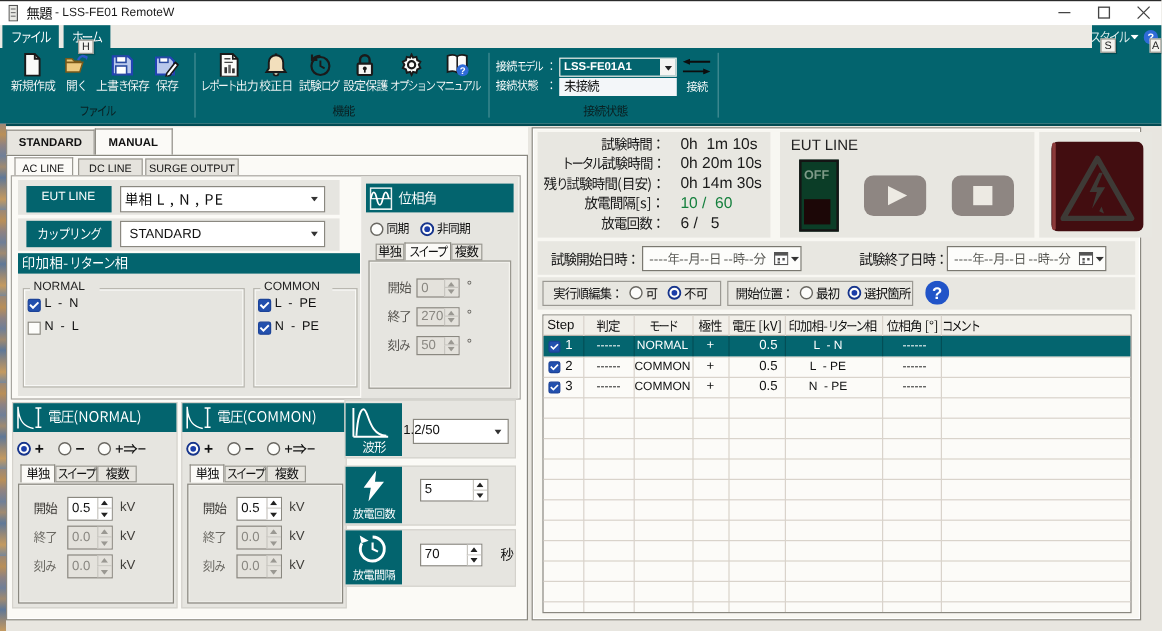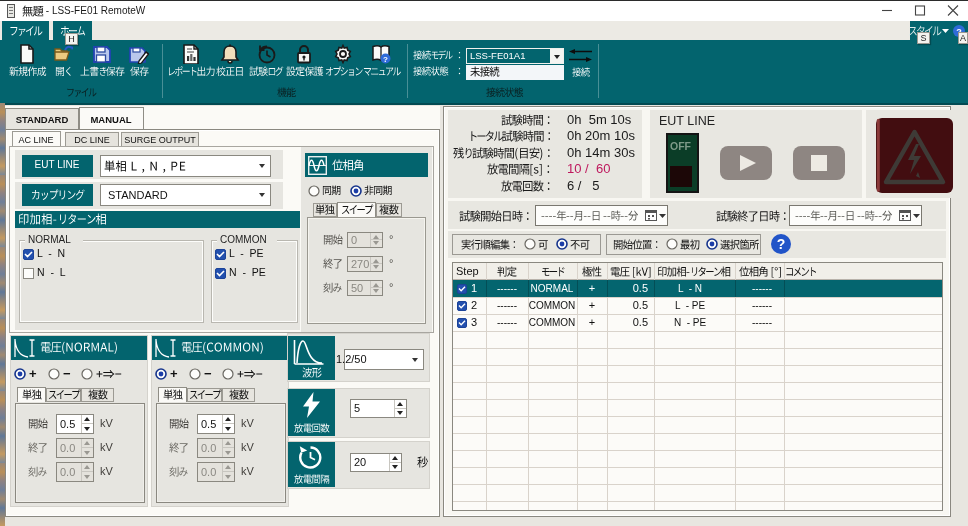--- a/index.html
+++ b/index.html
@@ -148,21 +148,21 @@
 <div style="position:absolute;left:455.0px;top:50px;line-height:0"><svg width="8" height="10" viewBox="0 0 8 10" style="overflow:visible">
       <path d="M4.5 3.4C4.9 3.4 5.2 3.1 5.2 2.6C5.2 2.2 4.9 1.9 4.5 1.9C4.1 1.9 3.8 2.2 3.8 2.6C3.8 3.1 4.1 3.4 4.5 3.4ZM4.5 8.3C4.9 8.3 5.2 8 5.2 7.5C5.2 7.1 4.9 6.8 4.5 6.8C4.1 6.8 3.8 7.1 3.8 7.5C3.8 8 4.1 8.3 4.5 8.3Z" fill="#ffffff"></path>
     </svg></div>
 <div style="position:absolute;left:413.0px;top:66px;line-height:0"><svg width="35" height="10" viewBox="0 0 35 10" style="overflow:visible">
       <path d="M1.7 0.4V2.4H0.4V3.1H1.7V5.3L0.3 5.7L0.4 6.5L1.7 6V8.7C1.7 8.8 1.6 8.9 1.5 8.9C1.4 8.9 1 8.9 0.6 8.9C0.7 9.1 0.8 9.4 0.8 9.6C1.4 9.6 1.8 9.6 2 9.5C2.3 9.3 2.4 9.1 2.4 8.7V5.8L3.2 5.5V6.1H4.6C4.3 6.7 4 7.3 3.8 7.8L4.4 8L4.6 7.7C5 7.8 5.4 8 5.8 8.2C5.1 8.6 4.2 8.8 3 9C3.1 9.1 3.2 9.4 3.2 9.6C4.7 9.4 5.7 9.1 6.5 8.5C7.2 8.9 7.9 9.2 8.4 9.6L8.8 9C8.4 8.7 7.7 8.3 7 8C7.4 7.5 7.7 6.9 7.8 6.1H9V5.5H5.6L6 4.5H9V3.8H7.3C7.5 3.4 7.7 2.7 7.9 2.2L7.6 2.1H8.7V1.5H6.5V0.4H5.8V1.5H3.5V2.1H4.8L4.4 2.2C4.6 2.7 4.7 3.4 4.8 3.8H3.1V4.5H5.3L4.9 5.5H3.4L3.3 4.8L2.4 5.1V3.1H3.3V2.4H2.4V0.4ZM5 2.1H7.2C7.1 2.6 6.8 3.3 6.7 3.8L6.9 3.8H5.2L5.4 3.7C5.4 3.3 5.2 2.7 5 2.1ZM5.3 6.1H7.1C7 6.8 6.7 7.3 6.3 7.7C5.8 7.5 5.3 7.3 4.8 7.1ZM15.7 5.5V8.6C15.7 9.3 15.8 9.5 16.4 9.5C16.5 9.5 17.1 9.5 17.2 9.5C17.7 9.5 17.9 9.2 17.9 7.9C17.8 7.9 17.5 7.8 17.4 7.7C17.3 8.7 17.3 8.9 17.1 8.9C17 8.9 16.6 8.9 16.5 8.9C16.3 8.9 16.3 8.9 16.3 8.6V5.5ZM13.9 5.6V6.2C13.9 7 13.7 8.2 12.1 9.1C12.2 9.2 12.4 9.5 12.6 9.6C14.4 8.6 14.6 7.2 14.6 6.2V5.6ZM11.6 6.2C11.8 6.8 12 7.6 12.1 8.1L12.6 7.9C12.5 7.4 12.3 6.7 12.1 6.1ZM9.6 6.1C9.5 7 9.4 7.9 9 8.5C9.2 8.6 9.5 8.7 9.6 8.8C9.9 8.1 10.1 7.2 10.2 6.2ZM13 2.9V3.5H17.4V2.9H15.5V2H17.7V1.3H15.5V0.4H14.8V1.3H12.7V2H14.8V2.9ZM9.1 4.8 9.1 5.5 10.6 5.4V9.6H11.3V5.4L12 5.3C12.1 5.5 12.2 5.8 12.2 6L12.7 5.7V6H13.3V4.8H17.1V6H17.7V4.2H12.7V5.5C12.6 5 12.2 4.2 11.8 3.6L11.3 3.8C11.5 4.1 11.6 4.4 11.8 4.7L10.4 4.8C11 3.9 11.8 2.8 12.3 1.8L11.7 1.5C11.4 2.1 11.1 2.7 10.7 3.4C10.5 3.2 10.4 2.9 10.2 2.7C10.5 2.2 10.9 1.3 11.3 0.7L10.6 0.4C10.4 1 10.1 1.7 9.8 2.3L9.5 2L9.1 2.5C9.6 2.9 10 3.5 10.3 4C10.1 4.3 9.9 4.5 9.7 4.8ZM24.6 1.1C25 1.6 25.5 2.4 25.7 2.8L26.2 2.5C26 2 25.5 1.3 25.1 0.7ZM18.1 2.1C18.5 2.7 19 3.4 19.2 3.9L19.8 3.5C19.6 3 19.1 2.3 18.6 1.7ZM23.1 0.4V2.8L23.1 3.4H20.9V4.1H23.1C22.9 5.7 22.4 7.6 20.7 9.1C20.9 9.2 21.1 9.4 21.2 9.6C22.7 8.3 23.3 6.8 23.6 5.4C24.1 7.2 25 8.7 26.2 9.6C26.3 9.4 26.6 9.1 26.7 9C25.3 8.1 24.4 6.3 23.9 4.1H26.5V3.4H23.8L23.8 2.8V0.4ZM17.9 6.9 18.3 7.5C18.8 7 19.4 6.5 19.9 5.9V9.6H20.6V0.4H19.9V5C19.2 5.7 18.4 6.4 17.9 6.9ZM29.3 7.4V8.6C29.3 9.3 29.5 9.5 30.5 9.5C30.7 9.5 32.2 9.5 32.4 9.5C33.1 9.5 33.3 9.3 33.4 8.2C33.2 8.2 33 8.1 32.8 8C32.8 8.8 32.7 8.9 32.3 8.9C32 8.9 30.8 8.9 30.5 8.9C30 8.9 29.9 8.8 29.9 8.6V7.4ZM33.2 7.6C33.9 8.1 34.6 8.8 34.9 9.4L35.4 9C35.1 8.4 34.4 7.7 33.7 7.2ZM28.1 7.3C27.9 8 27.4 8.7 26.8 9L27.3 9.4C28 9 28.4 8.3 28.7 7.6ZM27.4 3V6.9H28.1V5.6H30.1V6.2C30.1 6.3 30.1 6.3 30 6.3C29.9 6.3 29.5 6.3 29.1 6.3C29.2 6.5 29.3 6.7 29.3 6.9C29.9 6.9 30.2 6.9 30.4 6.8L30.1 7.1C30.6 7.4 31.3 7.8 31.6 8.2L32 7.7C31.7 7.4 31.1 7 30.5 6.7C30.7 6.6 30.8 6.5 30.8 6.2V3ZM30.1 3.5V4.1H28.1V3.5ZM28.1 4.6H30.1V5.1H28.1ZM34.2 0.7C33.8 1 33 1.3 32.2 1.5V0.5H31.5V2.6C31.5 3.3 31.8 3.5 32.6 3.5C32.8 3.5 34.1 3.5 34.3 3.5C35 3.5 35.2 3.3 35.2 2.3C35 2.2 34.8 2.1 34.6 2C34.6 2.8 34.5 2.9 34.2 2.9C33.9 2.9 32.9 2.9 32.7 2.9C32.3 2.9 32.2 2.8 32.2 2.6V2.1C33.1 1.9 34.1 1.6 34.8 1.2ZM34.3 4C33.8 4.3 33 4.6 32.2 4.9V3.7H31.5V6C31.5 6.7 31.8 6.9 32.7 6.9C32.8 6.9 34.1 6.9 34.3 6.9C35 6.9 35.2 6.7 35.3 5.7C35.1 5.6 34.8 5.5 34.7 5.4C34.7 6.2 34.6 6.3 34.2 6.3C34 6.3 32.9 6.3 32.7 6.3C32.3 6.3 32.2 6.2 32.2 6V5.4C33.1 5.2 34.1 4.9 34.9 4.5ZM26.9 1.9 26.9 2.5 30.5 2.3C30.6 2.5 30.7 2.6 30.8 2.8L31.3 2.5C31.1 2 30.5 1.3 30 0.9L29.5 1.2C29.7 1.3 29.9 1.5 30.1 1.8L28.3 1.8C28.6 1.4 28.9 1 29.1 0.6L28.4 0.4C28.2 0.8 27.9 1.4 27.6 1.8Z" fill="#ffffff"></path>
     </svg></div>
 <div style="position:absolute;left:455.0px;top:66px;line-height:0"><svg width="8" height="10" viewBox="0 0 8 10" style="overflow:visible">
       <path d="M4.5 3.4C4.9 3.4 5.2 3.1 5.2 2.6C5.2 2.2 4.9 1.9 4.5 1.9C4.1 1.9 3.8 2.2 3.8 2.6C3.8 3.1 4.1 3.4 4.5 3.4ZM4.5 8.3C4.9 8.3 5.2 8 5.2 7.5C5.2 7.1 4.9 6.8 4.5 6.8C4.1 6.8 3.8 7.1 3.8 7.5C3.8 8 4.1 8.3 4.5 8.3Z" fill="#ffffff"></path>
     </svg></div>
 <div style="position:absolute;left:466px;top:48px;width:98px;height:16px;background:#03646e;border:1px solid #f0f0ec"></div>
-<div style="position:absolute;top:50px;left:470px;font-family:'Liberation Sans',sans-serif;font-size:9.5px;font-weight:400;color:#fff;letter-spacing:0.0px;line-height:11.5px;white-space:pre">LSS-FE01A1</div>
+<div style="position:absolute;top:50px;left:470px;font-family:'Liberation Sans',sans-serif;font-size:9.5px;font-weight:700;color:#fff;letter-spacing:0.0px;line-height:11.5px;white-space:pre">LSS-FE01A1</div>
 <div style="position:absolute;left:550px;top:49px;width:13px;height:14px;background:#f5f5f2"></div>
 <svg style="position:absolute;left:554px;top:55px" width="6" height="4">
     <path d="M0 0l3 4 3-4z" fill="#222"></path>
   </svg>
 <div style="position:absolute;left:466px;top:65px;width:98px;height:15px;background:#f3f6f9"></div>
 <div style="position:absolute;left:470.0px;top:66px;line-height:0"><svg width="29" height="11" viewBox="0 0 29 11" style="overflow:visible">
       <path d="M4.7 0.5V2.2H1.4V3.1H4.7V5H0.6V5.8H4.3C3.4 7.2 1.8 8.6 0.4 9.3C0.5 9.4 0.8 9.7 0.9 9.9C2.3 9.2 3.7 7.9 4.7 6.4V10.6H5.6V6.4C6.6 7.9 8 9.2 9.4 10C9.6 9.7 9.8 9.4 10 9.2C8.5 8.6 7 7.2 6 5.8H9.7V5H5.6V3.1H9V2.2H5.6V0.5ZM11.5 0.5V2.7H10.1V3.4H11.5V5.8L10 6.3L10.1 7.1L11.5 6.6V9.6C11.5 9.7 11.5 9.8 11.4 9.8C11.2 9.8 10.8 9.8 10.3 9.8C10.4 10 10.5 10.3 10.6 10.5C11.2 10.6 11.7 10.5 11.9 10.4C12.2 10.3 12.3 10 12.3 9.5V6.4L13.2 6.1V6.7H14.7C14.4 7.4 14.1 8 13.9 8.5L14.6 8.8L14.7 8.5C15.1 8.6 15.6 8.8 16 9C15.3 9.4 14.3 9.7 12.9 9.9C13.1 10 13.2 10.3 13.2 10.5C14.8 10.3 16 10 16.8 9.3C17.6 9.7 18.4 10.2 18.9 10.6L19.4 9.9C18.9 9.6 18.1 9.2 17.4 8.8C17.8 8.2 18.1 7.6 18.3 6.7H19.6V6H15.9L16.3 4.9H19.6V4.2H17.7C17.9 3.7 18.2 3 18.4 2.4L18.1 2.3H19.3V1.6H16.8V0.4H16V1.6H13.5V2.3H15L14.5 2.4C14.7 3 14.9 3.7 14.9 4.2H13.1V4.9H15.5L15 6H13.4L13.3 5.3L12.3 5.6V3.4H13.3V2.7H12.3V0.5ZM15.2 2.3H17.6C17.4 2.9 17.2 3.7 17 4.1L17.2 4.2H15.4L15.7 4.1C15.6 3.7 15.4 2.9 15.2 2.3ZM15.5 6.7H17.5C17.4 7.4 17.1 8 16.6 8.5C16.1 8.2 15.5 8 15 7.9ZM26.9 6.1V9.5C26.9 10.3 27.1 10.5 27.7 10.5C27.9 10.5 28.4 10.5 28.6 10.5C29.2 10.5 29.3 10.1 29.4 8.7C29.2 8.7 28.9 8.6 28.8 8.4C28.7 9.6 28.7 9.8 28.5 9.8C28.4 9.8 27.9 9.8 27.8 9.8C27.6 9.8 27.6 9.7 27.6 9.5V6.1ZM25 6.1V6.8C25 7.7 24.8 9.1 22.9 10C23.1 10.2 23.4 10.4 23.5 10.6C25.5 9.5 25.7 7.9 25.7 6.8V6.1ZM22.4 6.9C22.7 7.5 22.9 8.3 22.9 8.9L23.5 8.7C23.5 8.2 23.3 7.3 23 6.7ZM20.3 6.7C20.2 7.7 20 8.7 19.6 9.3C19.8 9.4 20.1 9.6 20.2 9.7C20.5 9 20.8 7.9 20.9 6.8ZM24 3.2V3.9H28.8V3.2H26.8V2.2H29.2V1.5H26.8V0.4H26V1.5H23.6V2.2H26V3.2ZM19.6 5.3 19.7 6 21.4 5.9V10.6H22.1V5.9L22.9 5.8C23 6.1 23.1 6.3 23.1 6.5L23.7 6.3V6.6H24.3V5.3H28.5V6.6H29.2V4.6H23.7V6.1C23.5 5.5 23.1 4.6 22.7 4L22.1 4.2C22.3 4.5 22.5 4.8 22.6 5.1L21.1 5.2C21.8 4.3 22.6 3 23.2 2L22.5 1.7C22.3 2.3 21.9 3 21.4 3.7C21.3 3.5 21.1 3.2 20.9 3C21.3 2.4 21.7 1.5 22.1 0.7L21.4 0.4C21.2 1.1 20.8 1.9 20.5 2.5L20.1 2.2L19.7 2.7C20.2 3.2 20.7 3.8 21 4.3C20.8 4.7 20.6 5 20.4 5.3Z" fill="#111"></path>
     </svg></div>
 <svg style="position:absolute;left:569px;top:49px" width="23" height="13" viewBox="0 0 23 13">
     <path d="M23 2.5H3M20 10.5H0" fill="none" stroke="#0d0d0d" stroke-width="1.6"></path>
@@ -505,50 +505,50 @@
 <div style="position:absolute;left:288px;top:442px;width:47px;height:45px;background:#03646e"></div>
 <svg style="position:absolute;left:298px;top:445px" width="25" height="25" viewBox="0 0 25 25">
     <path d="M12.5 2.5a10 10 0 11-9 5.2" fill="none" stroke="#fff" stroke-width="2.4"></path>
     <path d="M1.8 1.2l1.4 6.6 6-2.2z" fill="#fff"></path>
     <path d="M12.5 7v5.5l4.5 2.2" fill="none" stroke="#fff" stroke-width="1.8"></path>
   </svg>
 <div style="position:absolute;left:293.9px;top:474px;line-height:0"><svg width="35" height="10" viewBox="0 0 35 10" style="overflow:visible">
       <path d="M2.1 0.4V2H0.4V2.7H1.5V4.8C1.5 6.2 1.4 7.8 0.2 9.1C0.4 9.2 0.6 9.4 0.8 9.6C2 8.2 2.2 6.5 2.2 4.8V4.8H3.5C3.4 7.6 3.4 8.5 3.2 8.8C3.1 8.9 3 8.9 2.9 8.9C2.8 8.9 2.4 8.9 2 8.9C2.1 9.1 2.2 9.4 2.2 9.6C2.6 9.6 3 9.6 3.2 9.6C3.5 9.5 3.6 9.4 3.8 9.2C4 8.9 4.1 7.7 4.2 4.4C4.2 4.3 4.2 4.1 4.2 4.1H2.2V2.7H4.6V2H2.8V0.4ZM5.8 3H7.6C7.4 4.3 7.2 5.3 6.7 6.2C6.3 5.3 6 4.3 5.8 3.1ZM5.7 0.4C5.4 2.1 4.9 3.8 4.2 4.9C4.4 5 4.7 5.2 4.8 5.3C5 5 5.2 4.6 5.4 4.2C5.6 5.2 5.9 6.2 6.3 7C5.7 7.8 5 8.5 3.9 9C4.1 9.1 4.3 9.5 4.4 9.6C5.3 9.1 6.1 8.5 6.7 7.7C7.2 8.5 7.8 9.1 8.6 9.6C8.7 9.4 8.9 9.1 9.1 8.9C8.3 8.5 7.6 7.9 7.1 7C7.7 5.9 8.1 4.6 8.3 3H9V2.3H6C6.2 1.7 6.3 1.1 6.4 0.5ZM10.7 3.1V3.6H12.6V3.1ZM10.5 4.1V4.6H12.6V4.1ZM14.3 4.1V4.6H16.6V4.1ZM14.3 3.1V3.6H16.3V3.1ZM16 7V7.6H13.8V7ZM16 6.5H13.8V5.8H16ZM13.1 7V7.6H11V7ZM13.1 6.5H11V5.8H13.1ZM10.3 5.2V8.7H11V8.2H13.1V8.5C13.1 9.3 13.4 9.5 14.4 9.5C14.7 9.5 16.4 9.5 16.6 9.5C17.5 9.5 17.7 9.2 17.8 8C17.7 7.9 17.4 7.8 17.2 7.7C17.2 8.7 17.1 8.9 16.6 8.9C16.2 8.9 14.8 8.9 14.5 8.9C13.9 8.9 13.8 8.8 13.8 8.5V8.2H16.7V5.2ZM9.5 2V4H10.2V2.6H13.1V4.9H13.8V2.6H16.8V4H17.5V2H13.8V1.4H16.9V0.8H10.1V1.4H13.1V2ZM23.4 7.1V8.1H21.2V7.1ZM23.4 6.5H21.2V5.6H23.4ZM20.5 5V9.2H21.2V8.7H24V5ZM21.2 2.8V3.7H19.2V2.8ZM21.2 2.3H19.2V1.4H21.2ZM25.5 2.8V3.7H23.4V2.8ZM25.5 2.3H23.4V1.4H25.5ZM25.9 0.8H22.7V4.3H25.5V8.6C25.5 8.8 25.4 8.8 25.3 8.8C25.1 8.8 24.5 8.9 24 8.8C24.1 9 24.2 9.4 24.2 9.6C25 9.6 25.5 9.6 25.8 9.5C26.1 9.3 26.2 9.1 26.2 8.6V0.8ZM18.4 0.8V9.6H19.2V4.3H21.9V0.8ZM31.2 2.7H33.9V3.7H31.2ZM30.6 2.1V4.3H34.6V2.1ZM30 0.9V1.6H35.2V0.9ZM31.2 7.3V7.8H32.2V9.4H32.8V7.8H34V7.3ZM34.5 5.4V6.3L34.5 6.2C34.5 6.3 34.4 6.3 34.3 6.3C34.2 6.3 33.7 6.3 33.6 6.3C33.4 6.3 33.3 6.3 33.3 6.1V5.4ZM30 4.8V9.6H30.6V5.4H31.7C31.6 6.1 31.3 6.4 30.6 6.7C30.7 6.7 30.9 6.9 30.9 7.1C31.8 6.8 32.1 6.3 32.2 5.4H32.9V6.1C32.9 6.6 33 6.8 33.5 6.8C33.6 6.8 34.3 6.8 34.4 6.8L34.5 6.8V8.8C34.5 8.9 34.5 9 34.4 9C34.3 9 34 9 33.6 9C33.7 9.1 33.8 9.4 33.8 9.6C34.3 9.6 34.7 9.6 34.9 9.5C35.1 9.4 35.2 9.2 35.2 8.8V4.8ZM27.2 0.8V9.6H27.8V1.5H28.9C28.7 2.2 28.5 3.1 28.2 3.8C28.9 4.6 29 5.3 29 5.8C29 6.1 29 6.4 28.8 6.5C28.8 6.6 28.7 6.6 28.6 6.6C28.4 6.6 28.3 6.6 28.1 6.6C28.2 6.8 28.2 7.1 28.2 7.3C28.4 7.3 28.6 7.3 28.8 7.2C29 7.2 29.1 7.2 29.3 7.1C29.5 6.9 29.6 6.4 29.6 5.9C29.6 5.3 29.5 4.6 28.8 3.8C29.1 2.9 29.5 1.9 29.7 1.1L29.3 0.8L29.2 0.8Z" fill="#fff"></path>
     </svg></div>
 <div style="position:absolute;left:350px;top:453px;width:52px;height:19px;background:#fff;border:1px solid #8a8880"></div>
-<div style="position:absolute;top:456.0px;left:354px;font-family:'Liberation Sans',sans-serif;font-size:11px;font-weight:400;color:#111;letter-spacing:0.0px;line-height:13px;white-space:pre">20</div>
+<div style="position:absolute;top:456.0px;left:354px;font-family:'Liberation Sans',sans-serif;font-size:11px;font-weight:400;color:#111;letter-spacing:0.0px;line-height:13px;white-space:pre">70</div>
 <div style="position:absolute;left:389px;top:454px;width:12px;height:8.5px;background:#fff;border-left:1px solid #c8c6c0;border-bottom:1px solid #c8c6c0"></div>
 <div style="position:absolute;left:389px;top:462.5px;width:12px;height:8.5px;background:#fff;border-left:1px solid #c8c6c0"></div>
 <svg style="position:absolute;left:392px;top:456px" width="6" height="4">
     <path d="M0 4l3-4 3 4z" fill="#222"></path>
   </svg>
 <svg style="position:absolute;left:392px;top:465px" width="6" height="4">
     <path d="M0 0l3 4 3-4z" fill="#222"></path>
   </svg>
 <div style="position:absolute;left:417.0px;top:456px;line-height:0"><svg width="11" height="12" viewBox="0 0 11 12" style="overflow:visible">
       <path d="M7.3 0.5V6.8C7.3 7 7.3 7 7.1 7C7 7 6.5 7 6 7C6.1 7.2 6.2 7.6 6.3 7.9C7 7.9 7.5 7.8 7.8 7.7C8.1 7.5 8.2 7.3 8.2 6.8V0.5ZM5.7 2.5C5.4 3.8 5 5.2 4.4 6C4.6 6.1 5 6.3 5.1 6.5C5.7 5.5 6.2 4.1 6.5 2.6ZM8.9 2.7C9.5 3.8 10 5.2 10.2 6.2L10.9 5.9C10.7 4.9 10.2 3.5 9.6 2.4ZM9.4 6.4C8.7 8.8 7.2 10.1 4.4 10.7C4.6 10.9 4.8 11.2 4.9 11.5C7.8 10.8 9.5 9.3 10.2 6.6ZM4.1 0.6C3.2 1.1 1.7 1.4 0.5 1.6C0.6 1.8 0.7 2.1 0.7 2.3C1.3 2.2 1.8 2.1 2.4 2V3.9H0.6V4.7H2.3C1.8 6.1 1 7.6 0.3 8.5C0.5 8.7 0.7 9.1 0.8 9.3C1.3 8.6 1.9 7.4 2.4 6.2V11.5H3.2V6.3C3.6 6.8 4.1 7.5 4.3 7.8L4.8 7.1C4.5 6.8 3.6 5.7 3.2 5.4V4.7H4.6V3.9H3.2V1.8C3.8 1.7 4.3 1.5 4.7 1.3Z" fill="#111"></path>
     </svg></div>
 <div style="position:absolute;left:443px;top:106px;width:508px;height:411px;background:#f8f7f2;border:1px solid #8a8880;box-shadow:inset 1px 1px 0 #fff,inset -1px -1px 0 #fff"></div>
 <div style="position:absolute;left:448px;top:110px;width:194px;height:88px;background:#e8e7e1"></div>
 <div style="position:absolute;left:501.2px;top:113.5px;line-height:0"><svg width="52" height="12" viewBox="0 0 52 12" style="overflow:visible">
       <path d="M9.1 0.9C9.5 1.4 10 2 10.2 2.5L10.9 2.1C10.6 1.7 10.1 1 9.7 0.6ZM0.9 4.1V4.8H4.2V4.1ZM1 0.9V1.6H4.1V0.9ZM0.9 5.7V6.4H4.2V5.7ZM0.4 2.5V3.2H4.4V2.5ZM4.7 5.4V6.2H5.9V9.6L4.5 9.9L4.7 10.7C5.7 10.5 6.9 10.2 8.2 9.9L8.1 9.1L6.7 9.4V6.2H7.8V5.4ZM8.1 0.5 8.2 2.9H4.6V3.7H8.2C8.3 8.5 8.6 11.5 10 11.5C10.4 11.5 10.8 11.1 11 9.3C10.9 9.3 10.5 9 10.4 8.8C10.3 9.8 10.2 10.4 10 10.4C9.4 10.4 9 7.7 9 3.7H10.7V2.9H9V0.5ZM0.9 7.3V11.4H1.6V10.8H4.2V7.3ZM1.6 8.1H3.4V10.1H1.6ZM18.4 1.3C19.1 2.4 20.1 3.5 21.2 4.2C21.3 3.9 21.5 3.6 21.6 3.4C20.6 2.8 19.5 1.7 18.8 0.5H18C17.5 1.6 16.4 2.9 15.3 3.6C15.5 3.7 15.7 4.1 15.8 4.3C16.9 3.5 17.9 2.3 18.4 1.3ZM13.1 8C13.3 8.6 13.5 9.4 13.5 9.9L14 9.8C13.9 9.3 13.7 8.5 13.5 7.9ZM12.3 8.1C12.4 8.8 12.4 9.7 12.4 10.3L12.9 10.2C12.9 9.6 12.8 8.7 12.7 8ZM11.5 7.9C11.4 8.9 11.3 10 10.9 10.6L11.4 10.9C11.8 10.2 11.9 9.1 12 8ZM16.7 5.9H18.1V6.3C18.1 6.7 18.1 7.1 18 7.5H16.7ZM18.9 5.9H20.3V7.5H18.8C18.9 7.1 18.9 6.7 18.9 6.3ZM16.7 3.5V4.2H18.1V5.2H16V8.2H17.9C17.6 9.2 16.9 10.1 15.4 10.9C15.5 11 15.8 11.3 15.9 11.5C17.5 10.7 18.2 9.7 18.6 8.6C19.1 9.9 19.9 10.9 21 11.5C21.1 11.3 21.3 11 21.5 10.8C20.4 10.3 19.6 9.4 19.2 8.2H21V5.2H18.9V4.2H20.2V3.5ZM13.4 3.5V4.6H12.3V3.5ZM11.6 1V7.2H14.9C14.9 7.9 14.9 8.6 14.8 9.1C14.7 8.7 14.5 8.1 14.2 7.6L13.8 7.8C14.1 8.3 14.3 8.9 14.4 9.4L14.8 9.2C14.7 10.1 14.7 10.5 14.6 10.7C14.5 10.8 14.4 10.8 14.2 10.8C14.1 10.8 13.7 10.8 13.4 10.8C13.5 11 13.5 11.3 13.5 11.5C13.9 11.5 14.3 11.5 14.6 11.5C14.8 11.5 15 11.4 15.2 11.2C15.4 10.8 15.6 9.8 15.7 6.8C15.7 6.7 15.7 6.4 15.7 6.4H14.1V5.3H15.3V4.6H14.1V3.5H15.3V2.8H14.1V1.7H15.6V1ZM13.4 2.8H12.3V1.7H13.4ZM13.4 5.3V6.4H12.3V5.3ZM26.1 8.1C26.7 8.7 27.3 9.6 27.6 10.2L28.3 9.7C28 9.1 27.4 8.2 26.8 7.6ZM28.2 0.5V1.9H25.9V2.7H28.2V4.2H25.4V5.1H29.7V6.4H25.5V7.2H29.7V10.4C29.7 10.6 29.7 10.7 29.5 10.7C29.3 10.7 28.7 10.7 28 10.7C28.1 10.9 28.2 11.3 28.3 11.5C29.2 11.5 29.7 11.5 30.1 11.4C30.4 11.2 30.6 11 30.6 10.5V7.2H31.9V6.4H30.6V5.1H32V4.2H29.1V2.7H31.5V1.9H29.1V0.5ZM24.4 5.6V8.3H22.8V5.6ZM24.4 4.8H22.8V2.1H24.4ZM22 1.3V10.1H22.8V9.2H25.2V1.3ZM38.6 8.5V9.7H36V8.5ZM38.6 7.8H36V6.7H38.6ZM35.2 6V11H36V10.4H39.4V6ZM36 3.4V4.4H33.5V3.4ZM36 2.7H33.5V1.7H36ZM41.2 3.4V4.4H38.6V3.4ZM41.2 2.7H38.6V1.7H41.2ZM41.6 1H37.8V5.1H41.2V10.3C41.2 10.5 41.1 10.6 40.9 10.6C40.7 10.6 40 10.6 39.3 10.6C39.4 10.8 39.6 11.3 39.6 11.5C40.5 11.5 41.2 11.5 41.5 11.4C41.9 11.2 42 10.9 42 10.3V1ZM32.7 1V11.5H33.5V5.1H36.8V1ZM47.6 4C48.1 4 48.5 3.7 48.5 3.1C48.5 2.6 48.1 2.2 47.6 2.2C47.2 2.2 46.8 2.6 46.8 3.1C46.8 3.7 47.2 4 47.6 4ZM47.6 9.9C48.1 9.9 48.5 9.6 48.5 9C48.5 8.5 48.1 8.1 47.6 8.1C47.2 8.1 46.8 8.5 46.8 9C46.8 9.6 47.2 9.9 47.6 9.9Z" fill="#1a1a1a"></path>
     </svg></div>
-<div style="position:absolute;top:111.5px;left:567px;font-family:'Liberation Sans',sans-serif;font-size:13px;font-weight:400;color:#1a1a1a;letter-spacing:0.0px;line-height:15px;white-space:pre">0h  5m 10s</div>
+<div style="position:absolute;top:111.5px;left:567px;font-family:'Liberation Sans',sans-serif;font-size:13px;font-weight:400;color:#1a1a1a;letter-spacing:0.0px;line-height:15px;white-space:pre">0h  1m 10s</div>
 <div style="position:absolute;left:467.6px;top:130px;line-height:0"><svg width="85" height="12" viewBox="0 0 85 12" style="overflow:visible">
       <path d="M3.4 9.5C3.4 9.9 3.4 10.5 3.4 10.9H4.4C4.3 10.5 4.3 9.9 4.3 9.5L4.3 5.5C5.4 6 7.2 6.8 8.3 7.5L8.6 6.5C7.6 5.8 5.6 5 4.3 4.5V2.5C4.3 2.2 4.3 1.6 4.4 1.3H3.4C3.4 1.6 3.4 2.2 3.4 2.5C3.4 3.5 3.4 8.8 3.4 9.5ZM9.4 5.4V6.5C9.8 6.5 10.3 6.5 10.9 6.5C11.6 6.5 15.7 6.5 16.5 6.5C16.9 6.5 17.3 6.5 17.5 6.5V5.4C17.3 5.4 17 5.4 16.4 5.4C15.7 5.4 11.6 5.4 10.9 5.4C10.3 5.4 9.7 5.4 9.4 5.4ZM22.3 1.1 21.3 0.8C21.3 1.1 21.1 1.5 21 1.7C20.5 2.8 19.5 4.6 17.7 5.9L18.4 6.5C19.6 5.6 20.5 4.4 21.1 3.4H24.6C24.4 4.3 23.8 5.6 23.2 6.7C22.5 6.1 21.7 5.5 21 5.1L20.5 5.7C21.1 6.2 21.9 6.8 22.6 7.5C21.7 8.6 20.4 9.7 18.7 10.3L19.4 11.1C21.2 10.3 22.4 9.2 23.3 8C23.7 8.4 24.1 8.8 24.4 9.1L25 8.3C24.7 8 24.3 7.6 23.9 7.2C24.6 6 25.2 4.6 25.5 3.5C25.5 3.3 25.6 3 25.7 2.9L25 2.4C24.9 2.5 24.6 2.5 24.4 2.5H21.6L21.8 2.1C21.9 1.9 22.1 1.5 22.3 1.1ZM30.5 10.3 31.1 10.8C31.2 10.8 31.3 10.7 31.4 10.6C32.6 9.9 34 8.6 34.9 7.2L34.4 6.4C33.6 7.8 32.4 8.9 31.5 9.4C31.5 9 31.5 3.2 31.5 2.4C31.5 2 31.5 1.7 31.5 1.6H30.6C30.6 1.7 30.6 2 30.6 2.4C30.6 3.2 30.6 9.1 30.6 9.6C30.6 9.9 30.6 10.1 30.5 10.3ZM25.9 10.2 26.6 10.8C27.5 10 28.1 8.8 28.5 7.6C28.7 6.4 28.8 3.8 28.8 2.5C28.8 2.1 28.8 1.7 28.8 1.6H27.9C27.9 1.8 28 2.1 28 2.5C28 3.8 27.9 6.2 27.6 7.3C27.3 8.5 26.7 9.5 25.9 10.2ZM42.7 0.9C43.1 1.4 43.6 2 43.8 2.5L44.5 2.1C44.2 1.7 43.7 1 43.3 0.6ZM34.5 4.1V4.8H37.8V4.1ZM34.6 0.9V1.6H37.7V0.9ZM34.5 5.7V6.4H37.8V5.7ZM34 2.5V3.2H38V2.5ZM38.3 5.4V6.2H39.5V9.6L38.1 9.9L38.3 10.7C39.3 10.5 40.5 10.2 41.8 9.9L41.7 9.1L40.3 9.4V6.2H41.4V5.4ZM41.7 0.5 41.8 2.9H38.2V3.7H41.8C41.9 8.5 42.2 11.5 43.6 11.5C44 11.5 44.4 11.1 44.6 9.3C44.5 9.3 44.1 9 44 8.8C43.9 9.8 43.8 10.4 43.6 10.4C43 10.4 42.6 7.7 42.6 3.7H44.3V2.9H42.6V0.5ZM34.5 7.3V11.4H35.2V10.8H37.8V7.3ZM35.2 8.1H37V10.1H35.2ZM52 1.3C52.7 2.4 53.7 3.5 54.8 4.2C54.9 3.9 55.1 3.6 55.2 3.4C54.2 2.8 53.1 1.7 52.4 0.5H51.6C51.1 1.6 50 2.9 48.9 3.6C49.1 3.7 49.3 4.1 49.4 4.3C50.5 3.5 51.5 2.3 52 1.3ZM46.7 8C46.9 8.6 47.1 9.4 47.1 9.9L47.6 9.8C47.5 9.3 47.3 8.5 47.1 7.9ZM45.9 8.1C46 8.8 46 9.7 46 10.3L46.5 10.2C46.5 9.6 46.4 8.7 46.3 8ZM45.1 7.9C45 8.9 44.9 10 44.5 10.6L45 10.9C45.4 10.2 45.5 9.1 45.6 8ZM50.3 5.9H51.7V6.3C51.7 6.7 51.7 7.1 51.6 7.5H50.3ZM52.5 5.9H53.9V7.5H52.4C52.5 7.1 52.5 6.7 52.5 6.3ZM50.3 3.5V4.2H51.7V5.2H49.6V8.2H51.5C51.2 9.2 50.5 10.1 49 10.9C49.1 11 49.4 11.3 49.5 11.5C51.1 10.7 51.8 9.7 52.2 8.6C52.7 9.9 53.5 10.9 54.6 11.5C54.7 11.3 54.9 11 55.1 10.8C54 10.3 53.2 9.4 52.8 8.2H54.6V5.2H52.5V4.2H53.8V3.5ZM47 3.5V4.6H45.9V3.5ZM45.2 1V7.2H48.5C48.5 7.9 48.5 8.6 48.4 9.1C48.3 8.7 48.1 8.1 47.8 7.6L47.4 7.8C47.7 8.3 47.9 8.9 48 9.4L48.4 9.2C48.3 10.1 48.3 10.5 48.2 10.7C48.1 10.8 48 10.8 47.8 10.8C47.7 10.8 47.3 10.8 47 10.8C47.1 11 47.1 11.3 47.1 11.5C47.5 11.5 47.9 11.5 48.2 11.5C48.4 11.5 48.6 11.4 48.8 11.2C49 10.8 49.2 9.8 49.3 6.8C49.3 6.7 49.3 6.4 49.3 6.4H47.7V5.3H48.9V4.6H47.7V3.5H48.9V2.8H47.7V1.7H49.2V1ZM47 2.8H45.9V1.7H47ZM47 5.3V6.4H45.9V5.3ZM59.7 8.1C60.3 8.7 60.9 9.6 61.2 10.2L61.9 9.7C61.6 9.1 61 8.2 60.4 7.6ZM61.8 0.5V1.9H59.5V2.7H61.8V4.2H59V5.1H63.3V6.4H59.1V7.2H63.3V10.4C63.3 10.6 63.3 10.7 63.1 10.7C62.9 10.7 62.3 10.7 61.6 10.7C61.7 10.9 61.8 11.3 61.9 11.5C62.8 11.5 63.3 11.5 63.7 11.4C64 11.2 64.2 11 64.2 10.5V7.2H65.5V6.4H64.2V5.1H65.6V4.2H62.7V2.7H65.1V1.9H62.7V0.5ZM58 5.6V8.3H56.4V5.6ZM58 4.8H56.4V2.1H58ZM55.6 1.3V10.1H56.4V9.2H58.8V1.3ZM72.2 8.5V9.7H69.6V8.5ZM72.2 7.8H69.6V6.7H72.2ZM68.8 6V11H69.6V10.4H73V6ZM69.6 3.4V4.4H67.1V3.4ZM69.6 2.7H67.1V1.7H69.6ZM74.8 3.4V4.4H72.2V3.4ZM74.8 2.7H72.2V1.7H74.8ZM75.2 1H71.4V5.1H74.8V10.3C74.8 10.5 74.7 10.6 74.5 10.6C74.3 10.6 73.6 10.6 72.9 10.6C73 10.8 73.2 11.3 73.2 11.5C74.1 11.5 74.8 11.5 75.1 11.4C75.5 11.2 75.6 10.9 75.6 10.3V1ZM66.3 1V11.5H67.1V5.1H70.4V1ZM81.2 4C81.7 4 82.1 3.7 82.1 3.1C82.1 2.6 81.7 2.2 81.2 2.2C80.8 2.2 80.4 2.6 80.4 3.1C80.4 3.7 80.8 4 81.2 4ZM81.2 9.9C81.7 9.9 82.1 9.6 82.1 9C82.1 8.5 81.7 8.1 81.2 8.1C80.8 8.1 80.4 8.5 80.4 9C80.4 9.6 80.8 9.9 81.2 9.9Z" fill="#1a1a1a"></path>
     </svg></div>
 <div style="position:absolute;top:128px;left:567px;font-family:'Liberation Sans',sans-serif;font-size:13px;font-weight:400;color:#1a1a1a;letter-spacing:0.0px;line-height:15px;white-space:pre">0h 20m 10s</div>
 <div style="position:absolute;left:453.0px;top:146.5px;line-height:0"><svg width="100" height="12" viewBox="0 0 100 12" style="overflow:visible">
       <path d="M8 0.9C8.6 1.1 9.2 1.6 9.6 1.9L10.1 1.4C9.7 1 9 0.6 8.4 0.3ZM9.7 6.6C9.4 7.3 8.8 7.9 8.2 8.4C8.1 7.9 8 7.4 7.8 6.7L10.7 6.4L10.7 5.7L7.7 6L7.6 4.9L10.3 4.6L10.2 3.9L7.5 4.1L7.4 3L10.4 2.8L10.3 2L7.4 2.3C7.3 1.7 7.3 1.1 7.3 0.4H6.5C6.5 1.1 6.5 1.7 6.5 2.4L4.8 2.5L4.9 3.3L6.6 3.1L6.7 4.2L5.1 4.4L5.1 5.1L6.7 4.9L6.9 6.1L4.8 6.3L4.9 7.1L7 6.8C7.2 7.6 7.3 8.4 7.5 9C6.6 9.7 5.4 10.3 4.3 10.7C4.4 10.9 4.6 11.2 4.7 11.4C5.8 11.1 6.9 10.5 7.9 9.8C8.3 10.8 9 11.5 9.7 11.5C10.5 11.5 10.8 11 10.9 9.5C10.7 9.4 10.5 9.2 10.3 9C10.2 10.2 10.1 10.6 9.8 10.6C9.3 10.6 8.9 10.1 8.5 9.2C9.3 8.6 9.9 7.8 10.3 7.1ZM0.6 1V1.9H2C1.6 3.8 1.1 5.5 0.2 6.7C0.4 6.8 0.8 7.1 0.9 7.2C1.1 7 1.3 6.7 1.4 6.4C2 6.8 2.5 7.3 2.9 7.7C2.4 9.1 1.6 10.2 0.7 10.9C0.9 11 1.2 11.3 1.3 11.5C3 10.2 4.2 7.6 4.6 3.6L4.1 3.5L4 3.5H2.4C2.6 3 2.7 2.4 2.8 1.9H4.9V1ZM2.2 4.3H3.7C3.6 5.2 3.4 6.1 3.2 6.8C2.8 6.4 2.3 6 1.7 5.7C1.9 5.2 2.1 4.8 2.2 4.3ZM14 1.1 13.1 1.1C13.1 1.4 13.1 1.7 13 2.1C12.9 3.1 12.7 4.8 12.7 6C12.7 6.7 12.8 7.4 12.8 7.9L13.6 7.8C13.6 7.2 13.5 6.8 13.6 6.3C13.7 4.8 14.9 2.6 16.2 2.6C17.3 2.6 17.8 3.9 17.8 5.8C17.8 8.8 16.1 9.9 13.9 10.3L14.3 11.2C16.9 10.6 18.6 9.2 18.6 5.8C18.6 3.3 17.7 1.7 16.3 1.7C15 1.7 14 3.2 13.5 4.4C13.6 3.6 13.8 2 14 1.1ZM28.1 0.9C28.5 1.4 29 2 29.2 2.5L29.8 2.1C29.6 1.7 29.1 1 28.7 0.6ZM19.9 4.1V4.8H23.1V4.1ZM19.9 0.9V1.6H23.1V0.9ZM19.9 5.7V6.4H23.1V5.7ZM19.4 2.5V3.2H23.4V2.5ZM23.7 5.4V6.2H24.9V9.6L23.4 9.9L23.6 10.7C24.6 10.5 25.9 10.2 27.1 9.9L27.1 9.1L25.6 9.4V6.2H26.8V5.4ZM27.1 0.5 27.1 2.9H23.6V3.7H27.1C27.3 8.5 27.6 11.5 29 11.5C29.3 11.5 29.8 11.1 30 9.3C29.8 9.3 29.5 9 29.3 8.8C29.3 9.8 29.2 10.4 29 10.4C28.3 10.4 28 7.7 27.9 3.7H29.7V2.9H27.9V0.5ZM19.9 7.3V11.4H20.6V10.8H23.1V7.3ZM20.6 8.1H22.4V10.1H20.6ZM37.4 1.3C38 2.4 39.1 3.5 40.1 4.2C40.2 3.9 40.4 3.6 40.6 3.4C39.5 2.8 38.4 1.7 37.8 0.5H37C36.5 1.6 35.4 2.9 34.3 3.6C34.4 3.7 34.6 4.1 34.7 4.3C35.8 3.5 36.9 2.3 37.4 1.3ZM32 8C32.2 8.6 32.4 9.4 32.5 9.9L32.9 9.8C32.9 9.3 32.7 8.5 32.5 7.9ZM31.2 8.1C31.3 8.8 31.4 9.7 31.4 10.3L31.8 10.2C31.9 9.6 31.8 8.7 31.7 8ZM30.4 7.9C30.4 8.9 30.3 10 29.9 10.6L30.3 10.9C30.8 10.2 30.9 9.1 31 8ZM35.7 5.9H37.1V6.3C37.1 6.7 37 7.1 37 7.5H35.7ZM37.8 5.9H39.2V7.5H37.8C37.8 7.1 37.8 6.7 37.8 6.3ZM35.7 3.5V4.2H37.1V5.2H35V8.2H36.8C36.5 9.2 35.9 10.1 34.3 10.9C34.5 11 34.7 11.3 34.8 11.5C36.4 10.7 37.2 9.7 37.5 8.6C38 9.9 38.8 10.9 39.9 11.5C40.1 11.3 40.3 11 40.5 10.8C39.4 10.3 38.6 9.4 38.1 8.2H40V5.2H37.8V4.2H39.2V3.5ZM32.4 3.5V4.6H31.2V3.5ZM30.5 1V7.2H33.9C33.9 7.9 33.8 8.6 33.8 9.1C33.7 8.7 33.4 8.1 33.2 7.6L32.8 7.8C33 8.3 33.3 8.9 33.4 9.4L33.8 9.2C33.7 10.1 33.6 10.5 33.5 10.7C33.4 10.8 33.3 10.8 33.2 10.8C33.1 10.8 32.7 10.8 32.3 10.8C32.4 11 32.5 11.3 32.5 11.5C32.9 11.5 33.3 11.5 33.5 11.5C33.8 11.5 34 11.4 34.1 11.2C34.4 10.8 34.5 9.8 34.6 6.8C34.7 6.7 34.7 6.4 34.7 6.4H33.1V5.3H34.3V4.6H33.1V3.5H34.3V2.8H33.1V1.7H34.6V1ZM32.4 2.8H31.2V1.7H32.4ZM32.4 5.3V6.4H31.2V5.3ZM45.1 8.1C45.7 8.7 46.3 9.6 46.5 10.2L47.3 9.7C47 9.1 46.4 8.2 45.8 7.6ZM47.2 0.5V1.9H44.8V2.7H47.2V4.2H44.4V5.1H48.7V6.4H44.4V7.2H48.7V10.4C48.7 10.6 48.6 10.7 48.4 10.7C48.3 10.7 47.6 10.7 46.9 10.7C47.1 10.9 47.2 11.3 47.2 11.5C48.1 11.5 48.7 11.5 49.1 11.4C49.4 11.2 49.5 11 49.5 10.5V7.2H50.8V6.4H49.5V5.1H51V4.2H48V2.7H50.5V1.9H48V0.5ZM43.4 5.6V8.3H41.7V5.6ZM43.4 4.8H41.7V2.1H43.4ZM40.9 1.3V10.1H41.7V9.2H44.2V1.3ZM57.6 8.5V9.7H54.9V8.5ZM57.6 7.8H54.9V6.7H57.6ZM54.2 6V11H54.9V10.4H58.4V6ZM55 3.4V4.4H52.5V3.4ZM55 2.7H52.5V1.7H55ZM60.1 3.4V4.4H57.6V3.4ZM60.1 2.7H57.6V1.7H60.1ZM60.5 1H56.8V5.1H60.1V10.3C60.1 10.5 60 10.6 59.9 10.6C59.7 10.6 59 10.6 58.3 10.6C58.4 10.8 58.5 11.3 58.6 11.5C59.5 11.5 60.1 11.5 60.5 11.4C60.8 11.2 61 10.9 61 10.3V1ZM51.7 1V11.5H52.5V5.1H55.7V1ZM64.1 12.9 64.7 12.6C63.7 10.9 63.2 8.9 63.2 6.8C63.2 4.8 63.7 2.8 64.7 1.1L64.1 0.7C63 2.5 62.3 4.5 62.3 6.8C62.3 9.2 63 11.1 64.1 12.9ZM67.9 4.9H73.8V6.9H67.9ZM67.9 4.1V2.1H73.8V4.1ZM67.9 7.8H73.8V9.8H67.9ZM67 1.2V11.4H67.9V10.6H73.8V11.4H74.7V1.2ZM76.8 1.8V4.3H77.6V2.6H85.3V4.3H86.2V1.8H81.9V0.5H81V1.8ZM76.5 5.1V5.9H79.2C78.7 7 78.2 8 77.7 8.8L78.6 9L78.9 8.5C79.6 8.8 80.4 9 81.1 9.4C80 10.1 78.5 10.5 76.7 10.7C76.9 10.9 77.1 11.3 77.2 11.5C79.2 11.2 80.8 10.7 82 9.8C83.3 10.3 84.5 11 85.3 11.5L85.9 10.8C85.1 10.3 84 9.7 82.7 9.1C83.5 8.3 84.1 7.3 84.4 5.9H86.5V5.1H80.6L81.4 3.3L80.5 3.1C80.3 3.7 80 4.4 79.6 5.1ZM80.2 5.9H83.5C83.1 7.1 82.6 8.1 81.9 8.8C81 8.4 80.1 8.1 79.2 7.8ZM87.6 12.9C88.7 11.1 89.3 9.2 89.3 6.8C89.3 4.5 88.7 2.5 87.6 0.7L86.9 1.1C87.9 2.8 88.4 4.8 88.4 6.8C88.4 8.9 87.9 10.9 86.9 12.6ZM95.8 4C96.3 4 96.7 3.7 96.7 3.1C96.7 2.6 96.3 2.2 95.8 2.2C95.4 2.2 95 2.6 95 3.1C95 3.7 95.4 4 95.8 4ZM95.8 9.9C96.3 9.9 96.7 9.6 96.7 9C96.7 8.5 96.3 8.1 95.8 8.1C95.4 8.1 95 8.5 95 9C95 9.6 95.4 9.9 95.8 9.9Z" fill="#1a1a1a"></path>
     </svg></div>
 <div style="position:absolute;top:144.5px;left:567px;font-family:'Liberation Sans',sans-serif;font-size:13px;font-weight:400;color:#1a1a1a;letter-spacing:0.0px;line-height:15px;white-space:pre">0h 14m 30s</div>
 <div style="position:absolute;left:487.4px;top:163px;line-height:0"><svg width="66" height="12" viewBox="0 0 66 12" style="overflow:visible">
       <path d="M2.6 0.5V2.4H0.5V3.3H1.8V5.8C1.8 7.5 1.7 9.4 0.3 10.9C0.5 11.1 0.8 11.3 0.9 11.5C2.4 9.8 2.6 7.8 2.6 5.8V5.7H4.2C4.1 9.1 4 10.2 3.8 10.5C3.7 10.7 3.7 10.7 3.5 10.7C3.3 10.7 2.9 10.7 2.4 10.6C2.5 10.9 2.6 11.2 2.6 11.5C3.1 11.5 3.6 11.5 3.9 11.5C4.2 11.4 4.4 11.3 4.5 11.1C4.9 10.7 4.9 9.3 5 5.3C5 5.1 5 4.9 5 4.9H2.6V3.3H5.5V2.4H3.4V0.5ZM7 3.6H9.2C8.9 5.1 8.6 6.4 8.1 7.5C7.5 6.4 7.2 5.1 6.9 3.7ZM6.8 0.5C6.5 2.5 5.9 4.6 5 5.8C5.2 6 5.6 6.3 5.7 6.4C6 6 6.2 5.6 6.4 5.1C6.7 6.3 7.1 7.4 7.5 8.4C6.9 9.4 6 10.2 4.7 10.8C4.9 10.9 5.1 11.3 5.2 11.5C6.4 10.9 7.3 10.2 8 9.2C8.6 10.2 9.4 11 10.3 11.5C10.5 11.3 10.7 10.9 10.9 10.7C9.9 10.2 9.1 9.4 8.5 8.4C9.2 7.1 9.7 5.5 10 3.6H10.9V2.7H7.2C7.4 2.1 7.6 1.3 7.7 0.6ZM12.8 3.7V4.3H15.2V3.7ZM12.6 5V5.5H15.2V5ZM17.2 5V5.5H19.9V5ZM17.2 3.7V4.3H19.6V3.7ZM19.2 8.3V9.2H16.5V8.3ZM19.2 7.7H16.5V6.9H19.2ZM15.7 8.3V9.2H13.2V8.3ZM15.7 7.7H13.2V6.9H15.7ZM12.4 6.3V10.5H13.2V9.8H15.7V10.2C15.7 11.2 16.1 11.4 17.3 11.4C17.6 11.4 19.7 11.4 20 11.4C21 11.4 21.3 11 21.4 9.6C21.2 9.5 20.9 9.4 20.7 9.3C20.6 10.5 20.5 10.7 19.9 10.7C19.5 10.7 17.7 10.7 17.4 10.7C16.7 10.7 16.5 10.6 16.5 10.2V9.8H20.1V6.3ZM11.4 2.4V4.8H12.2V3.1H15.7V5.8H16.6V3.1H20.2V4.8H21V2.4H16.6V1.7H20.3V1H12.1V1.7H15.7V2.4ZM28.1 8.5V9.7H25.4V8.5ZM28.1 7.8H25.4V6.7H28.1ZM24.6 6V11H25.4V10.4H28.8V6ZM25.4 3.4V4.4H23V3.4ZM25.4 2.7H23V1.7H25.4ZM30.6 3.4V4.4H28.1V3.4ZM30.6 2.7H28.1V1.7H30.6ZM31 1H27.3V5.1H30.6V10.3C30.6 10.5 30.5 10.6 30.3 10.6C30.1 10.6 29.4 10.6 28.8 10.6C28.9 10.8 29 11.3 29 11.5C30 11.5 30.6 11.5 31 11.4C31.3 11.2 31.5 10.9 31.5 10.3V1ZM22.1 1V11.5H23V5.1H26.2V1ZM37.5 3.2H40.7V4.5H37.5ZM36.7 2.6V5.1H41.6V2.6ZM36 1.1V1.9H42.3V1.1ZM37.4 8.7V9.3H38.7V11.3H39.4V9.3H40.8V8.7ZM41.4 6.5V7.5L41.4 7.5C41.4 7.5 41.3 7.5 41.2 7.5C41 7.5 40.4 7.5 40.3 7.5C40 7.5 40 7.5 40 7.3V6.5ZM35.9 5.8V11.5H36.7V6.5H38C37.9 7.3 37.6 7.7 36.8 8C36.9 8.1 37 8.3 37.1 8.5C38.1 8.1 38.5 7.5 38.6 6.5H39.4V7.3C39.4 8 39.6 8.1 40.2 8.1C40.4 8.1 41.2 8.1 41.3 8.1L41.4 8.1V10.6C41.4 10.7 41.4 10.8 41.3 10.8C41.1 10.8 40.7 10.8 40.3 10.7C40.4 11 40.5 11.3 40.6 11.5C41.2 11.5 41.6 11.5 41.9 11.4C42.1 11.2 42.2 11 42.2 10.6V5.8ZM32.6 1V11.5H33.3V1.8H34.7C34.5 2.6 34.2 3.7 33.9 4.6C34.6 5.5 34.8 6.4 34.8 7C34.8 7.4 34.8 7.7 34.6 7.8C34.5 7.9 34.4 7.9 34.3 7.9C34.1 8 33.9 7.9 33.7 7.9C33.8 8.1 33.9 8.5 33.9 8.7C34.1 8.7 34.4 8.7 34.6 8.7C34.8 8.7 35 8.6 35.1 8.5C35.4 8.2 35.6 7.7 35.6 7.1C35.6 6.4 35.4 5.5 34.6 4.5C35 3.5 35.4 2.3 35.7 1.3L35.1 1L35 1ZM43.5 12.6H45.9V12H44.3V1.7H45.9V1.1H43.5ZM49.1 10.7C50.6 10.7 51.5 9.8 51.5 8.8C51.5 7.5 50.4 7.2 49.5 6.8C48.8 6.5 48.1 6.3 48.1 5.7C48.1 5.2 48.5 4.7 49.3 4.7C49.9 4.7 50.3 5 50.8 5.3L51.3 4.6C50.8 4.2 50.1 3.9 49.3 3.9C47.9 3.9 47 4.7 47 5.7C47 6.8 48 7.3 48.9 7.6C49.7 7.9 50.4 8.2 50.4 8.8C50.4 9.4 50 9.9 49.1 9.9C48.4 9.9 47.8 9.6 47.2 9.1L46.7 9.8C47.3 10.3 48.2 10.7 49.1 10.7ZM52.3 12.6H54.7V1.1H52.3V1.7H53.9V12H52.3ZM61.4 4C61.8 4 62.2 3.7 62.2 3.1C62.2 2.6 61.8 2.2 61.4 2.2C60.9 2.2 60.5 2.6 60.5 3.1C60.5 3.7 60.9 4 61.4 4ZM61.4 9.9C61.8 9.9 62.2 9.6 62.2 9C62.2 8.5 61.8 8.1 61.4 8.1C60.9 8.1 60.5 8.5 60.5 9C60.5 9.6 60.9 9.9 61.4 9.9Z" fill="#1a1a1a"></path>
     </svg></div>
-<div style="position:absolute;top:161px;left:567px;font-family:'Liberation Sans',sans-serif;font-size:13px;font-weight:400;color:#be185d;letter-spacing:0.0px;line-height:15px;white-space:pre">10 /  60</div>
+<div style="position:absolute;top:161px;left:567px;font-family:'Liberation Sans',sans-serif;font-size:13px;font-weight:400;color:#15803d;letter-spacing:0.0px;line-height:15px;white-space:pre">10 /  60</div>
 <div style="position:absolute;left:501.2px;top:179.5px;line-height:0"><svg width="52" height="12" viewBox="0 0 52 12" style="overflow:visible">
       <path d="M2.6 0.5V2.4H0.5V3.3H1.8V5.8C1.8 7.5 1.7 9.4 0.3 10.9C0.5 11.1 0.8 11.3 0.9 11.5C2.4 9.8 2.6 7.8 2.6 5.8V5.7H4.2C4.1 9.1 4 10.2 3.8 10.5C3.7 10.7 3.7 10.7 3.5 10.7C3.3 10.7 2.9 10.7 2.4 10.6C2.5 10.9 2.6 11.2 2.6 11.5C3.1 11.5 3.6 11.5 3.9 11.5C4.2 11.4 4.4 11.3 4.5 11.1C4.9 10.7 4.9 9.3 5 5.3C5 5.1 5 4.9 5 4.9H2.6V3.3H5.5V2.4H3.4V0.5ZM7 3.6H9.2C8.9 5.1 8.6 6.4 8.1 7.5C7.5 6.4 7.2 5.1 6.9 3.7ZM6.8 0.5C6.5 2.5 5.9 4.6 5 5.8C5.2 6 5.6 6.3 5.7 6.4C6 6 6.2 5.6 6.4 5.1C6.7 6.3 7.1 7.4 7.5 8.4C6.9 9.4 6 10.2 4.7 10.8C4.9 10.9 5.1 11.3 5.2 11.5C6.4 10.9 7.3 10.2 8 9.2C8.6 10.2 9.4 11 10.3 11.5C10.5 11.3 10.7 10.9 10.9 10.7C9.9 10.2 9.1 9.4 8.5 8.4C9.2 7.1 9.7 5.5 10 3.6H10.9V2.7H7.2C7.4 2.1 7.6 1.3 7.7 0.6ZM12.8 3.7V4.3H15.2V3.7ZM12.6 5V5.5H15.2V5ZM17.2 5V5.5H19.9V5ZM17.2 3.7V4.3H19.6V3.7ZM19.2 8.3V9.2H16.5V8.3ZM19.2 7.7H16.5V6.9H19.2ZM15.7 8.3V9.2H13.2V8.3ZM15.7 7.7H13.2V6.9H15.7ZM12.4 6.3V10.5H13.2V9.8H15.7V10.2C15.7 11.2 16.1 11.4 17.3 11.4C17.6 11.4 19.7 11.4 20 11.4C21 11.4 21.3 11 21.4 9.6C21.2 9.5 20.9 9.4 20.7 9.3C20.6 10.5 20.5 10.7 19.9 10.7C19.5 10.7 17.7 10.7 17.4 10.7C16.7 10.7 16.5 10.6 16.5 10.2V9.8H20.1V6.3ZM11.4 2.4V4.8H12.2V3.1H15.7V5.8H16.6V3.1H20.2V4.8H21V2.4H16.6V1.7H20.3V1H12.1V1.7H15.7V2.4ZM25.3 4.6H28.1V7.3H25.3ZM24.5 3.7V8.1H28.9V3.7ZM22 1V11.5H22.9V10.9H30.6V11.5H31.5V1ZM22.9 10V1.9H30.6V10ZM36.6 0.7C36.4 1.2 36.1 1.9 35.8 2.3L36.3 2.6C36.6 2.2 37 1.6 37.4 1ZM32.6 1C32.9 1.5 33.2 2.2 33.3 2.6L34 2.3C33.9 1.9 33.6 1.2 33.2 0.8ZM38.8 0.5C38.5 2.6 37.9 4.6 36.9 5.9C37.1 6 37.5 6.3 37.6 6.5C37.9 6.1 38.2 5.6 38.4 5C38.7 6.2 39 7.4 39.5 8.3C38.9 9.3 38.1 10 37.2 10.5C36.8 10.2 36.4 9.9 35.9 9.7C36.3 9.1 36.5 8.4 36.7 7.6H37.7V6.9H34.6L35 6L34.8 6H35.3V4.2C35.9 4.6 36.6 5.2 36.9 5.5L37.3 4.8C37 4.6 35.8 3.8 35.3 3.5V3.4H37.6V2.7H35.3V0.5H34.5V2.7H32.2V3.4H34.3C33.7 4.2 32.9 5 32.1 5.3C32.2 5.5 32.4 5.8 32.5 6C33.2 5.6 34 5 34.5 4.2V5.9L34.2 5.8L33.8 6.9H32.1V7.6H33.4C33.1 8.3 32.8 8.9 32.5 9.3L33.3 9.6L33.5 9.3C33.8 9.5 34.2 9.6 34.6 9.8C34 10.3 33.2 10.6 32.2 10.8C32.3 11 32.5 11.3 32.5 11.5C33.7 11.2 34.6 10.8 35.3 10.3C35.8 10.6 36.3 10.9 36.6 11.2L36.9 10.9C37 11.1 37.2 11.4 37.3 11.6C38.4 10.9 39.2 10.2 39.9 9.2C40.5 10.2 41.1 11 42 11.5C42.1 11.3 42.4 10.9 42.6 10.7C41.7 10.2 41 9.4 40.4 8.4C41.1 7.1 41.5 5.5 41.8 3.5H42.5V2.7H39.2C39.4 2 39.5 1.3 39.6 0.6ZM34.3 7.6H35.9C35.7 8.3 35.5 8.8 35.1 9.3C34.7 9 34.3 8.8 33.8 8.6ZM39 3.5H40.9C40.7 5 40.4 6.3 40 7.4C39.5 6.3 39.2 4.9 39 3.5ZM47.6 4C48.1 4 48.5 3.7 48.5 3.1C48.5 2.6 48.1 2.2 47.6 2.2C47.2 2.2 46.8 2.6 46.8 3.1C46.8 3.7 47.2 4 47.6 4ZM47.6 9.9C48.1 9.9 48.5 9.6 48.5 9C48.5 8.5 48.1 8.1 47.6 8.1C47.2 8.1 46.8 8.5 46.8 9C46.8 9.6 47.2 9.9 47.6 9.9Z" fill="#1a1a1a"></path>
     </svg></div>
 <div style="position:absolute;top:177.5px;left:567px;font-family:'Liberation Sans',sans-serif;font-size:13px;font-weight:400;color:#1a1a1a;letter-spacing:0.0px;line-height:15px;white-space:pre">6 /   5</div>
 <div style="position:absolute;left:650px;top:110px;width:212px;height:88px;background:#e8e7e1"></div>
 <div style="position:absolute;top:114px;left:659px;font-family:'Liberation Sans',sans-serif;font-size:12.5px;font-weight:400;color:#222;letter-spacing:0.0px;line-height:14.5px;white-space:pre">EUT LINE</div>
 <div style="position:absolute;left:666px;top:133px;width:33px;height:60px;background:#0b3d27;border:2px solid #141414"></div>
 <div style="position:absolute;top:140px;left:670px;font-family:'Liberation Sans',sans-serif;font-size:10.5px;font-weight:700;color:#7e9a88;letter-spacing:0.0px;line-height:12.5px;white-space:pre">OFF</div>
 <div style="position:absolute;left:670px;top:166px;width:22px;height:21px;background:#1c0707"></div>
 <svg style="position:absolute;left:720px;top:146px" width="52" height="34">

